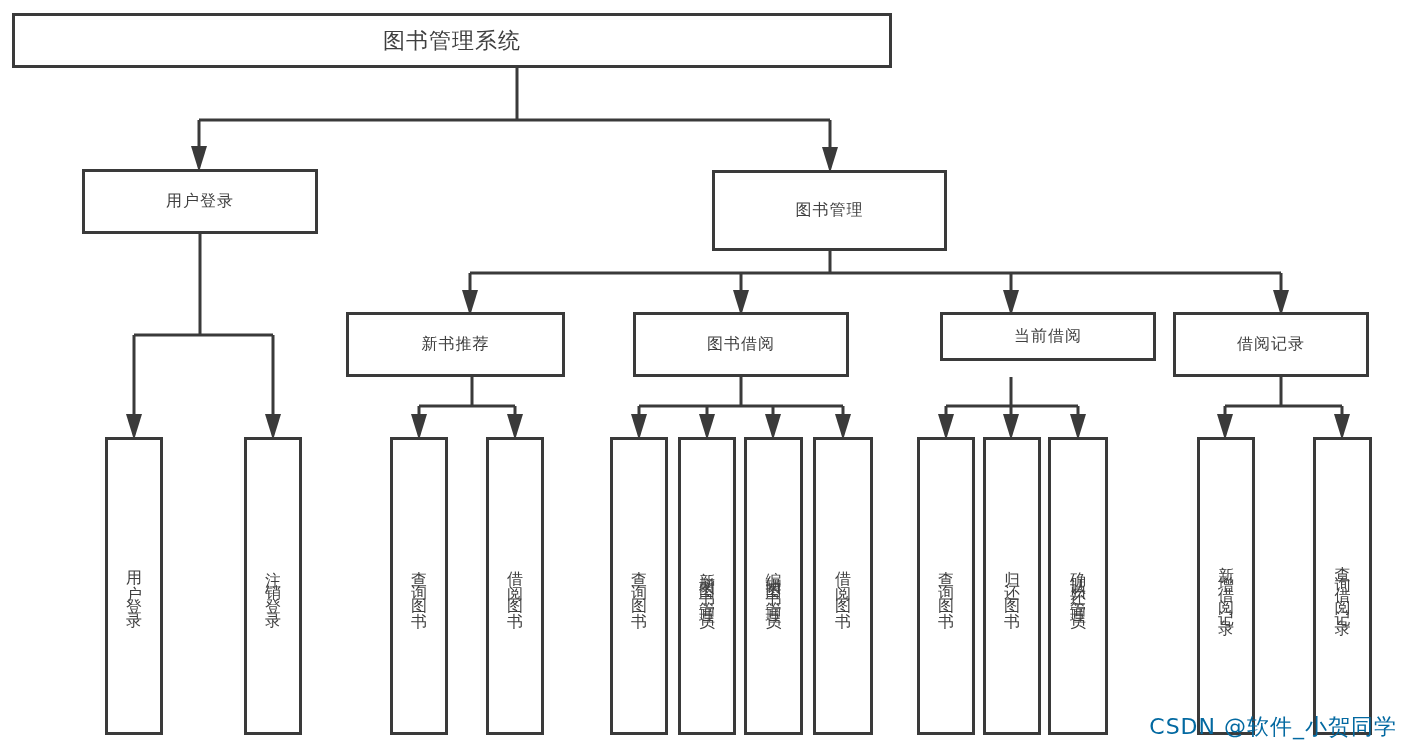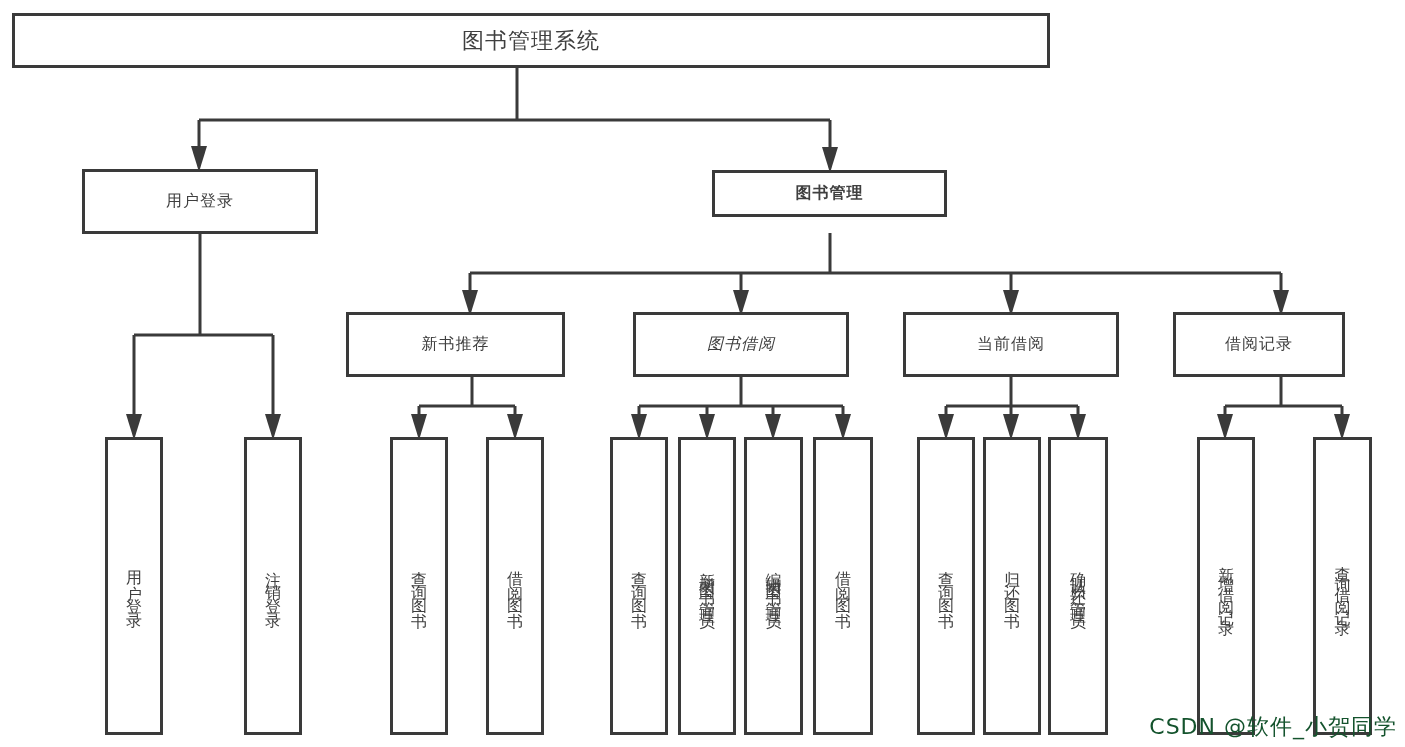--- a/index.html
+++ b/index.html
@@ -47,21 +47,21 @@
     letter-spacing: 14px;
     line-height: 1;
     white-space: nowrap;
   }
   #watermark {
     position: absolute;
     right: 8px;
     bottom: 5px;
     z-index: 3;
     font-size: 22px;
-    color: #14532d;
+    color: #0369a1;
     letter-spacing: 1px;
     pointer-events: none;
   }
 </style>
 </head>
 <body>
 
 <div id="canvas">
 
   <svg id="connectors" viewBox="0 0 1405 747" xmlns="http://www.w3.org/2000/svg">
@@ -104,29 +104,29 @@
 
       <polygon points="938,414 954,414 946,440"></polygon>
       <polygon points="1003,414 1019,414 1011,440"></polygon>
       <polygon points="1070,414 1086,414 1078,440"></polygon>
 
       <polygon points="1217,414 1233,414 1225,440"></polygon>
       <polygon points="1334,414 1350,414 1342,440"></polygon>
     </g>
   </svg>
 
-  <div class="node hnode" style="left:12px; top:13px; width:1038px; height:55px; font-size:22px;">图书管理系统</div>
+  <div class="node hnode" style="left:12px; top:13px; width:880px; height:55px; font-size:22px;">图书管理系统</div>
 
   <div class="node hnode" style="left:82px; top:169px; width:236px; height:65px;">用户登录</div>
-  <div class="node hnode" style="left:712px; top:170px; width:235px; height:47px;font-weight:bold;">图书管理</div>
+  <div class="node hnode" style="left:712px; top:170px; width:235px; height:81px;">图书管理</div>
 
   <div class="node hnode" style="left:346px; top:312px; width:219px; height:65px;">新书推荐</div>
-  <div class="node hnode" style="left:633px; top:312px; width:216px; height:65px;font-style:italic;">图书借阅</div>
-  <div class="node hnode" style="left:903px; top:312px; width:216px; height:65px;">当前借阅</div>
-  <div class="node hnode" style="left:1173px; top:312px; width:172px; height:65px;">借阅记录</div>
+  <div class="node hnode" style="left:633px; top:312px; width:216px; height:65px;">图书借阅</div>
+  <div class="node hnode" style="left:940px; top:312px; width:216px; height:49px;">当前借阅</div>
+  <div class="node hnode" style="left:1173px; top:312px; width:196px; height:65px;">借阅记录</div>
 
   <div class="node leaf" style="left:105px;">
     <span class="vtext" style="letter-spacing: 14px;">用户登录</span>
   </div>
   <div class="node leaf" style="left:244px;">
     <span class="vtext" style="letter-spacing: 14px;">注销登录</span>
   </div>
 
   <div class="node leaf" style="left:390px;">
     <span class="vtext" style="letter-spacing: 14px;">查询图书</span>

